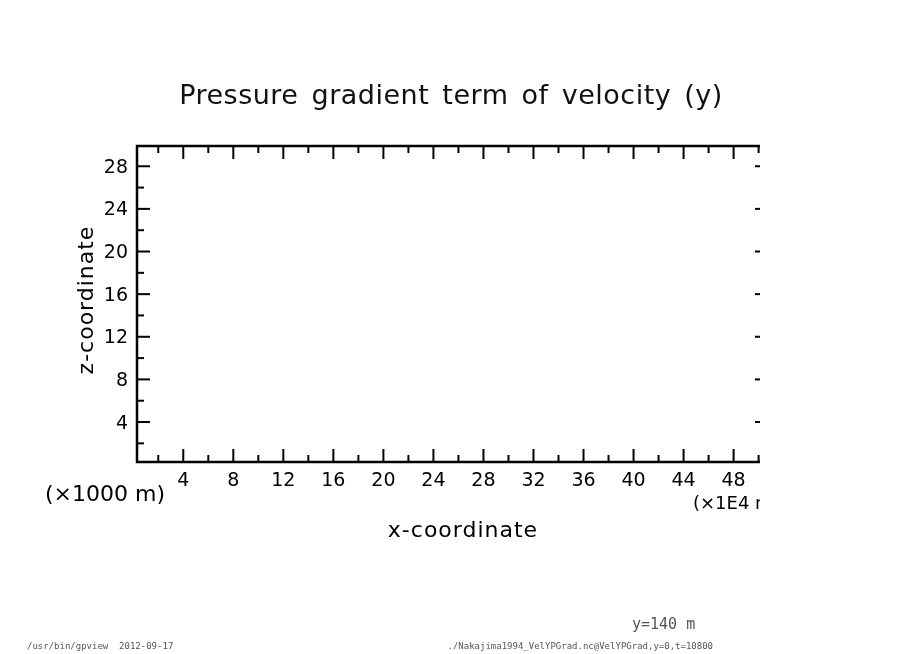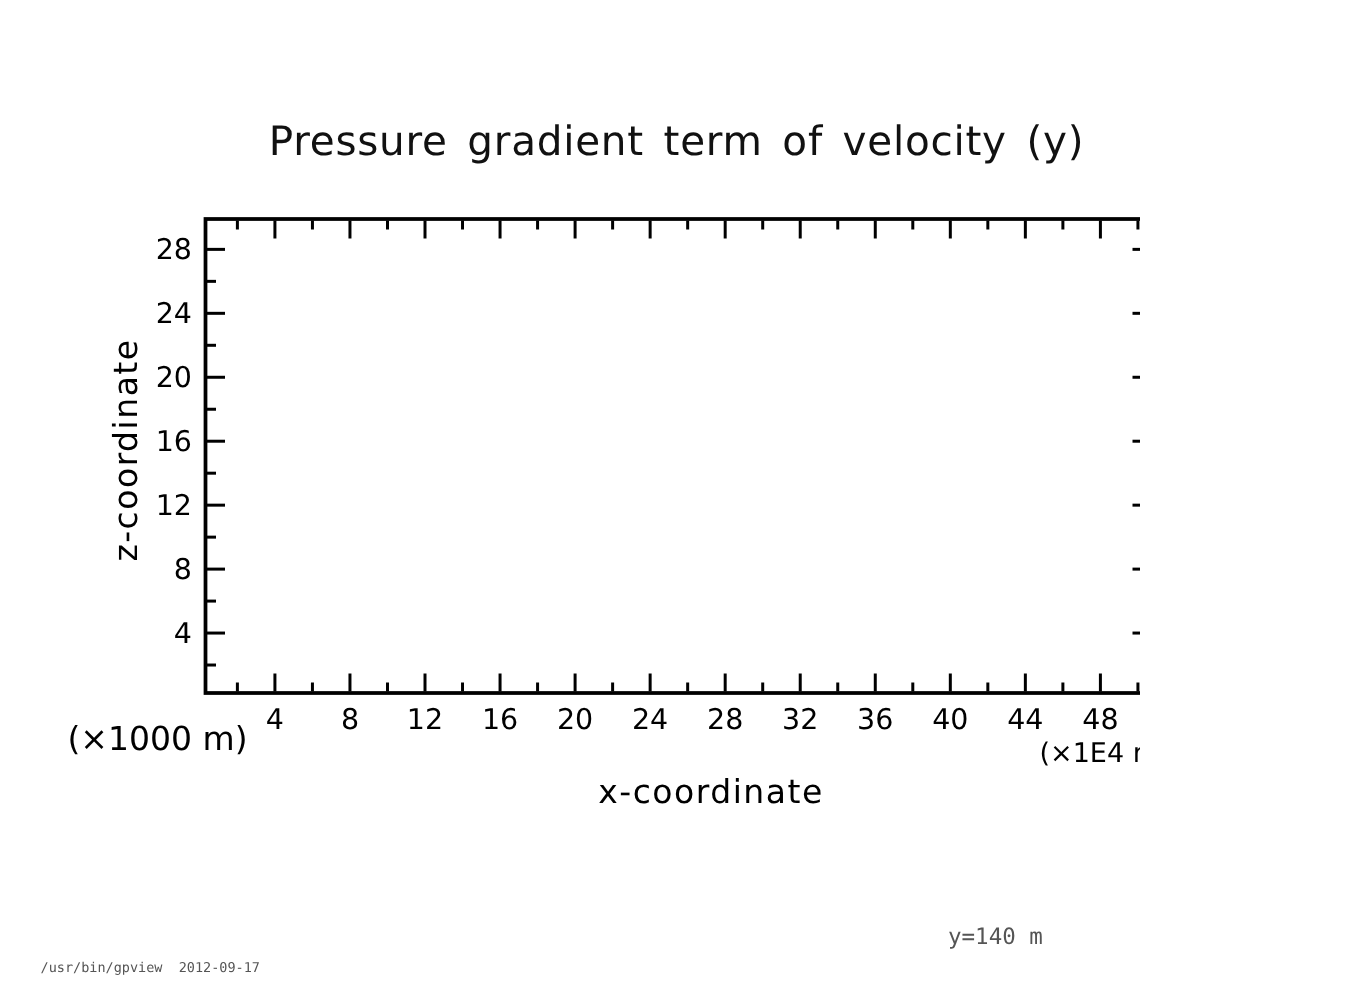--- a/index.html
+++ b/index.html
@@ -28,21 +28,21 @@
     position: absolute;
     left: 85px;
     top: 300px;
     transform: translate(-50%, -50%) rotate(-90deg);
     font-size: 22px;
     letter-spacing: 1px;
     white-space: nowrap;
   }
   .x-axis-title {
     position: absolute;
-    left: 474px;
+    left: 463px;
     top: 529px;
     transform: translate(-50%, -50%);
     font-size: 22px;
     letter-spacing: 1px;
     white-space: nowrap;
   }
   .y-units {
     position: absolute;
     left: 45px;
     top: 481px;
@@ -210,14 +210,15 @@
   <div class="x-units">(×1E4 m)</div>
 
 
   <div class="slice-info">
     <div>y=140 m</div>
     
   </div>
 
   <div class="footer-left">/usr/bin/gpview  2012-09-17</div>
 
+  <div class="footer-right">./Nakajima1994_VelYPGrad.nc@VelYPGrad,y=0,t=10800</div>
 
 </div>
 
 </body></html>

